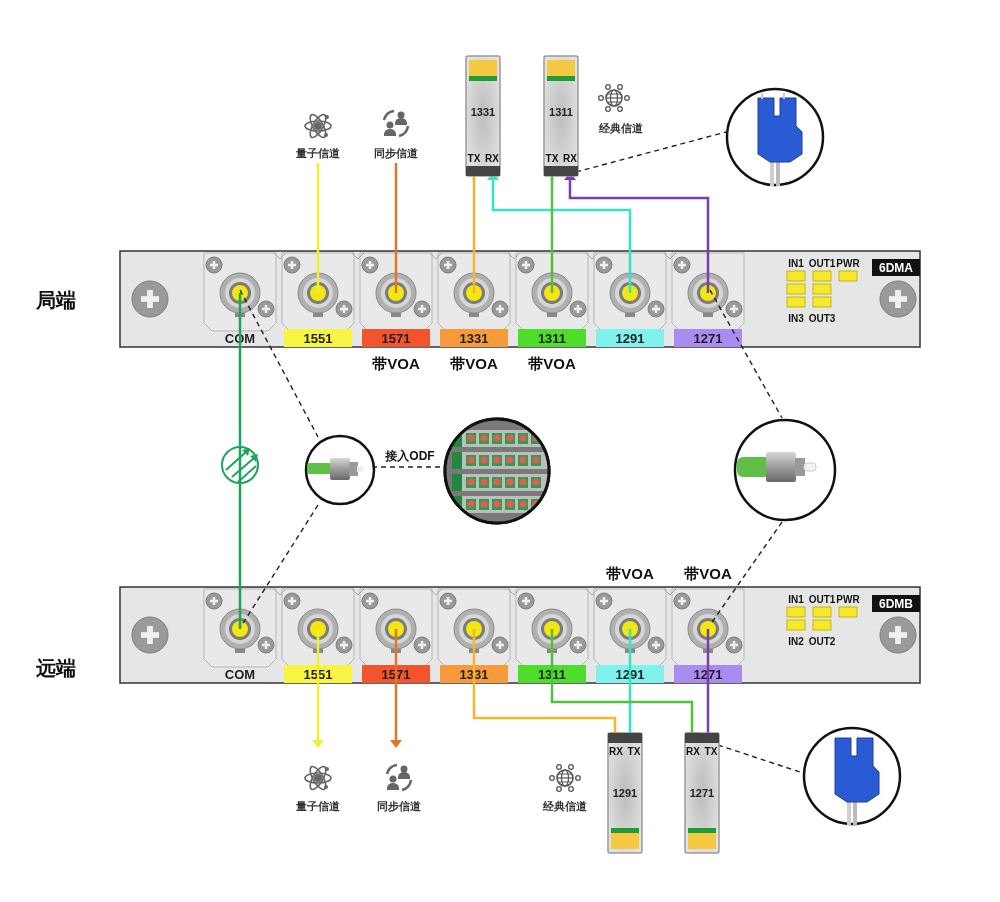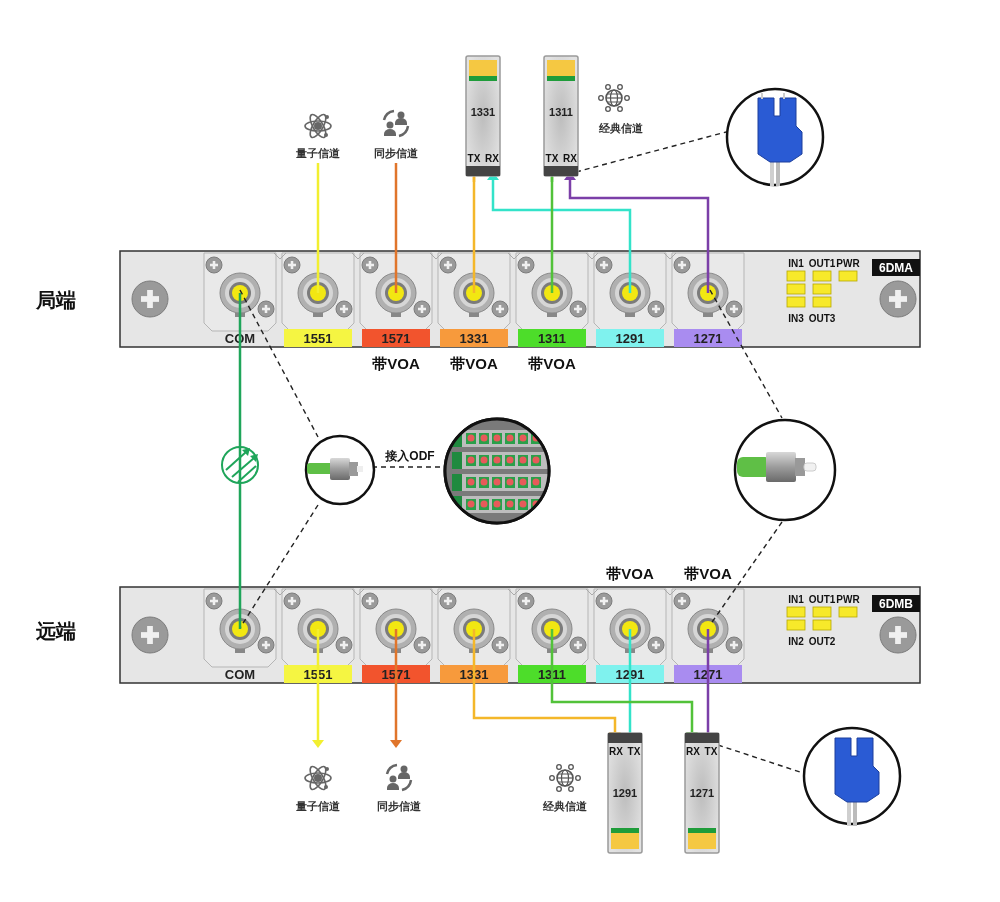--- a/index.html
+++ b/index.html
@@ -6,21 +6,21 @@
   body{width:1000px;height:902px;position:relative;overflow:hidden;font-family:"Liberation Sans","DejaVu Sans",sans-serif;}
   #stage{position:absolute;left:0;top:0;width:1000px;height:902px;}
   svg text{font-family:"Liberation Sans","DejaVu Sans",sans-serif;}
   .side-label{position:absolute;font-size:20px;font-weight:bold;color:#111;font-family:"DejaVu Sans",sans-serif;}
 </style>
 </head>
 <body>
 
 <div id="stage">
   <span class="side-label" style="left:36px;top:287px;text-align:center;">局端</span>
-  <span class="side-label" style="left:36px;top:618px;">远端</span>
+  <span class="side-label" style="left:36px;top:655px;">远端</span>
 
   <svg id="svg" width="1000" height="902" viewBox="0 0 1000 902" xmlns="http://www.w3.org/2000/svg">
     <defs>
       <radialGradient id="sfpGrad" cx="50%" cy="50%" r="60%">
         <stop offset="0%" stop-color="#bdbdbd"></stop>
         <stop offset="100%" stop-color="#e2e2e2"></stop>
       </radialGradient>
       <linearGradient id="ferrule" x1="0" x2="0" y1="0" y2="1">
         <stop offset="0%" stop-color="#d8d8d8"></stop>
         <stop offset="50%" stop-color="#9c9c9c"></stop>

